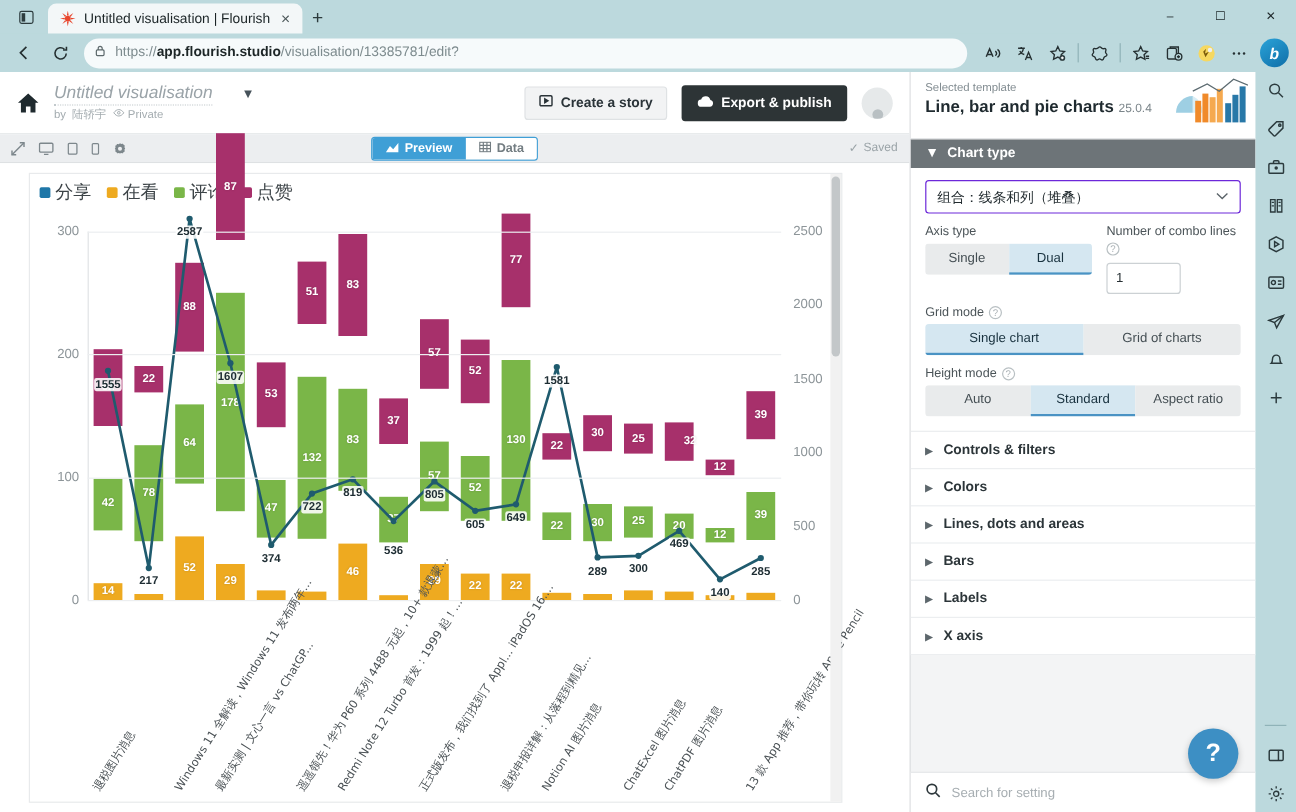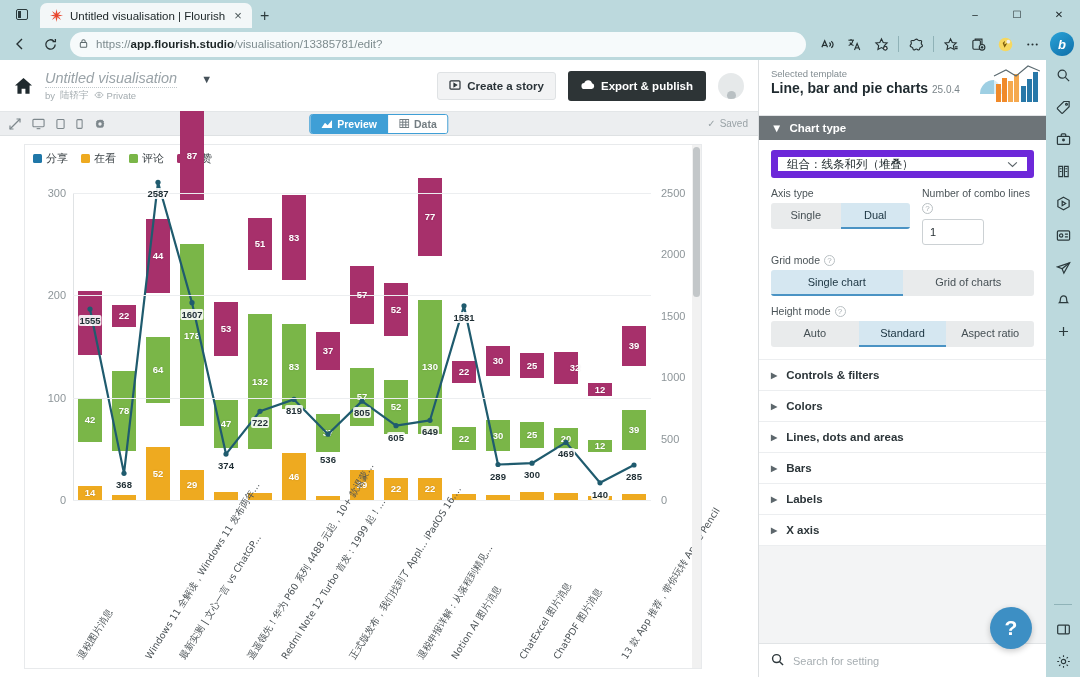--- a/index.html
+++ b/index.html
@@ -140,21 +140,21 @@
 
   
   .chartarea { position: relative; background: #fff; height: 541px; }
   .chartcard {
     position: absolute; left: 24px; top: 8px; width: 678px; height: 525px;
     background: #fff; border: 1px solid #e8eaec;
   }
   .legend {
     position: absolute; left: 8px; top: 6px; display: flex; gap: 13px; align-items: center;
   }
-  .legend .li { display: flex; align-items: center; gap: 4px; font-size: 11px; color: #3c4347; }
+  .legend .li { display: flex; align-items: center; gap: 4px; font-size: 15px; color: #3c4347; }
   .legend .sw { width: 9px; height: 9px; border-radius: 1.5px; }
 
   .plot { position: absolute; left: 48px; top: 48px; right: 50px; bottom: 168px; }
   .gridline { position: absolute; left: 0; right: 0; height: 1px; background: #eceef0; }
   .axis-l { position: absolute; left: 0; top: 0; bottom: 0; width: 1px; background: #e0e3e5; }
   .ytick-l {
     position: absolute; right: 100%; margin-right: 7px; font-size: 11px; color: #8d9599;
     transform: translateY(-50%); white-space: nowrap;
   }
   .ytick-r {
@@ -205,21 +205,21 @@
   .tmpl .name { font-size: 14px; font-weight: 700; color: #1f2a2f; margin-top: 1px; }
   .tmpl .ver { font-size: 10px; font-weight: 400; color: #7b858a; }
   .tmpl .thumb { position: absolute; right: 6px; top: 4px; width: 90px; height: 46px; }
   .sec-head {
     background: #6d7478; color: #fff; font-size: 11.5px; font-weight: 700;
     padding: 6px 12px; display: flex; align-items: center; gap: 7px;
   }
   .sec-body { background: #fff; padding: 10px 12px 12px; }
   .select {
     display: flex; align-items: center; justify-content: space-between;
-    border: 7px solid #6d28d9; border-radius: 3px; background: #fff;
+    border: 1px solid #6d28d9; border-radius: 3px; background: #fff;
     height: 28px; padding: 0 9px; font-size: 11.5px; color: #222b2f;
   }
   .fld-label { font-size: 10.5px; color: #4b5458; margin: 9px 0 4px; display: flex; align-items: center; gap: 4px; }
   .qmark {
     width: 11px; height: 11px; border-radius: 50%; border: 1px solid #b9c0c3;
     color: #aab1b5; font-size: 8px; display: inline-flex; align-items: center; justify-content: center;
   }
   .row2 { display: flex; gap: 12px; align-items: flex-start; }
   .seg-ctl { display: flex; border-radius: 3px; overflow: hidden; }
   .seg-ctl .o {
@@ -536,21 +536,21 @@
                     </div>
                     <div class="seg" style="height: 79.82px; background: rgb(122, 182, 72);">
                       <span>78</span>
                     </div>
                     <div class="seg" style="height: 5.11667px; background: rgb(238, 170, 32);"></div>
                   </div>
                 </div>
                 <div class="barcol">
                   <div class="bar">
                     <div class="seg" style="height: 74.7033px; background: rgb(167, 48, 107);">
-                      <span>44</span>
+                      <span>88</span>
                     </div>
                     <div class="seg" style="height: 65.4933px; background: rgb(122, 182, 72);">
                       <span>64</span>
                     </div>
                     <div class="seg" style="height: 53.2133px; background: rgb(238, 170, 32);">
                       <span>52</span>
                     </div>
                   </div>
                 </div>
                 <div class="barcol">
@@ -746,21 +746,21 @@
               <div class="ytick-l" style="top: 102.333px;">200</div>
               <div class="gridline" style="top: 0px;"></div>
               <div class="ytick-l" style="top: 0px;">300</div>
               <div class="ytick-r" style="top: 307px;">0</div>
               <div class="ytick-r" style="top: 245.6px;">500</div>
               <div class="ytick-r" style="top: 184.2px;">1000</div>
               <div class="ytick-r" style="top: 122.8px;">1500</div>
               <div class="ytick-r" style="top: 61.4px;">2000</div>
               <div class="ytick-r" style="top: 0px;">2500</div>
               <div class="ptlabel" style="left: 17px; top: 122.046px;">1555</div>
-              <div class="ptlabel" style="left: 51px; top: 286.352px;">368</div>
+              <div class="ptlabel" style="left: 51px; top: 286.352px;">217</div>
               <div class="ptlabel" style="left: 85px; top: -4.6836px;">2587</div>
               <div class="ptlabel" style="left: 119px; top: 115.66px;">1607</div>
               <div class="ptlabel" style="left: 153px; top: 267.073px;">374</div>
               <div class="ptlabel" style="left: 187px; top: 224.338px;">722</div>
               <div class="ptlabel" style="left: 221px; top: 212.427px;">819</div>
               <div class="ptlabel" style="left: 255px; top: 261px;">536</div>
               <div class="ptlabel" style="left: 289px; top: 214.146px;">805</div>
               <div class="ptlabel" style="left: 323px; top: 238.706px;">605</div>
               <div class="ptlabel" style="left: 357px; top: 233.303px;">649</div>
               <div class="ptlabel" style="left: 391px; top: 118.853px;">1581</div>

